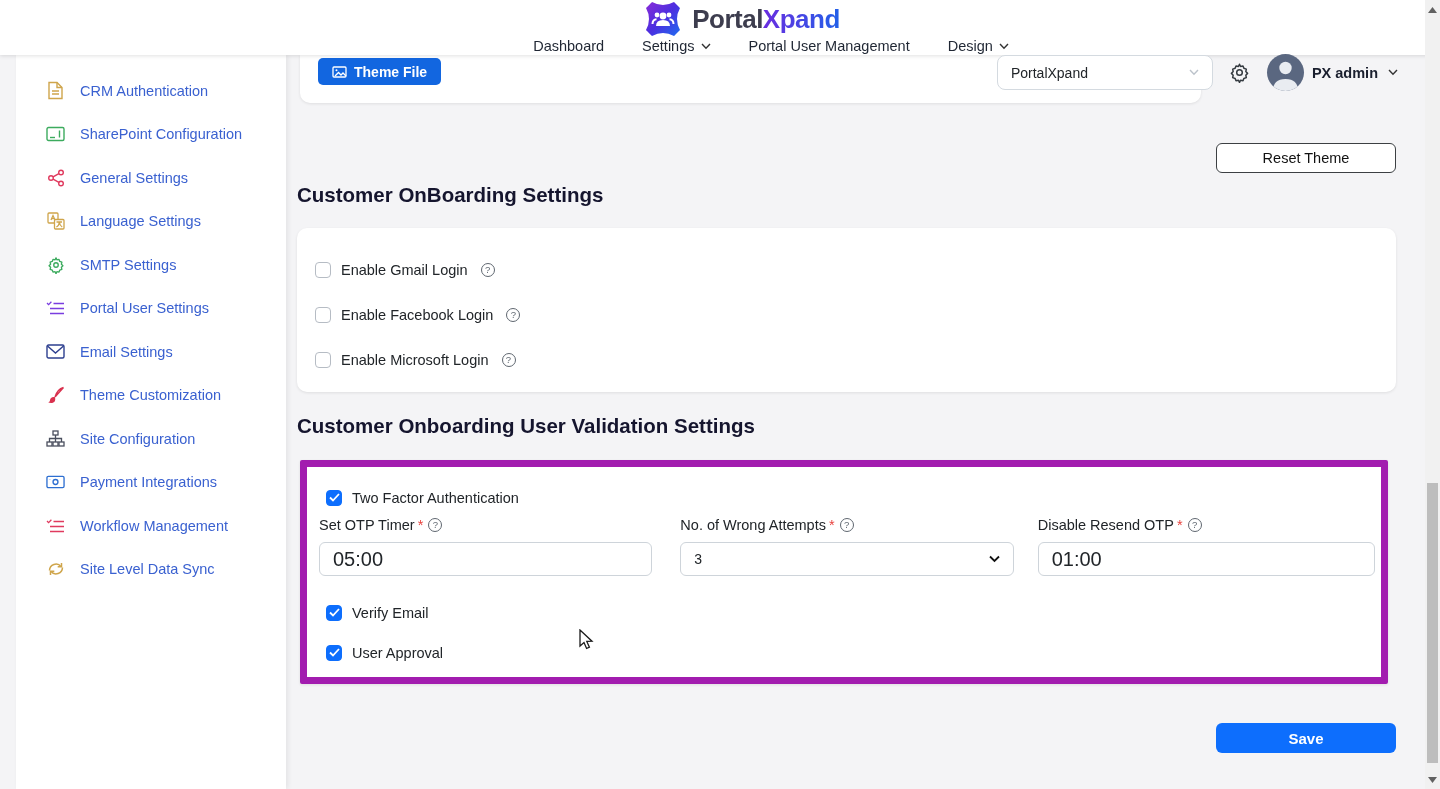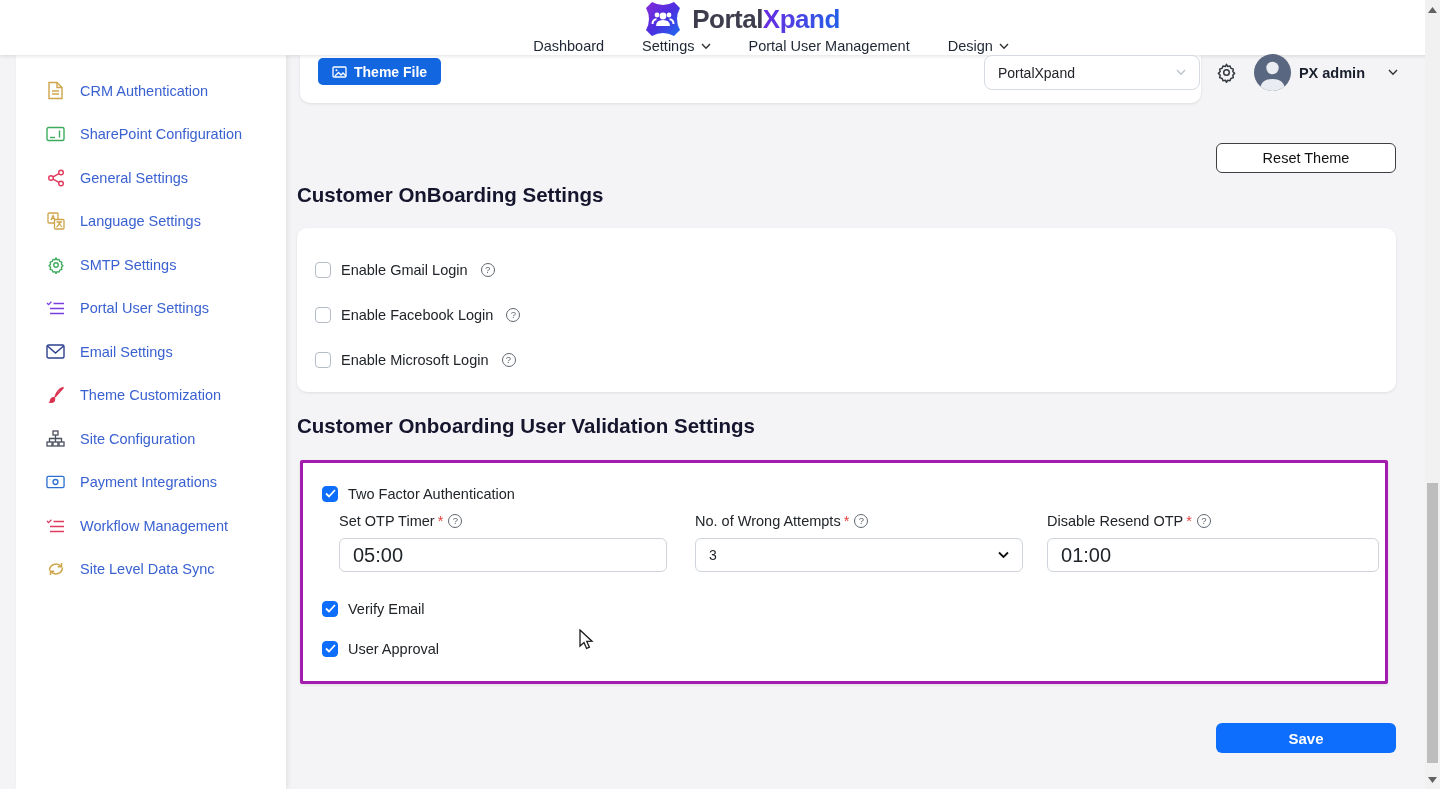--- a/index.html
+++ b/index.html
@@ -32,21 +32,21 @@
     width:216px; height:35px; border:1px solid #d4dae0; border-radius:8px;
     display:flex; align-items:center; padding:0 13px; font-size:14px; color:#212529;
     background:#fff; justify-content:space-between;
   }
   .gear-btn { width:24px; height:24px; display:flex; align-items:center; justify-content:center; cursor:pointer; }
   .avatar {
     width:37px; height:37px; border-radius:50%; background:#5a6780;
     display:flex; align-items:flex-end; justify-content:center; overflow:hidden;
   }
   .user-chip { display:flex; align-items:center; gap:8px; cursor:pointer; }
-  .user-name { font-size:14.5px; font-weight:bold; color:#1a1f2e; display:flex; align-items:center; gap:23px; }
+  .user-name { font-size:14.5px; font-weight:bold; color:#1a1f2e; display:flex; align-items:center; gap:10px; }
 
   
   .sidebar {
     position:absolute; top:55px; left:16px; width:270px; height:734px;
     background:#fff; box-shadow:2px 0 5px rgba(0,0,0,.07); z-index:20; padding-top:14px;
   }
   .side-item { height:43.5px; display:flex; align-items:center; padding-left:30px; gap:15px; cursor:pointer; }
   .side-icon { width:19px; height:19px; flex:0 0 19px; display:flex; align-items:center; justify-content:center; }
   .side-label { font-size:14.5px; color:#3a61d0; }
 
@@ -77,27 +77,27 @@
   .checkbox.checked { background:#0d6efd; border-color:#0d6efd; }
   .cb-label { font-size:14.5px; color:#212529; }
   .help {
     width:14px; height:14px; border-radius:50%; border:1px solid #5f6770;
     font-size:9.5px; color:#5f6770; display:inline-flex; align-items:center; justify-content:center;
     margin-left:3px; cursor:pointer; line-height:1;
   }
 
   .card-validation {
     left:300px; top:460px; width:1088px; height:224px;
-    border:3px solid #a21caf; border-radius:2px; background:#fff;
+    border:7px solid #a21caf; border-radius:2px; background:#fff;
     box-shadow:0 1px 3px rgba(0,0,0,.09); position:absolute;
   }
   .tfa-row { position:absolute; left:19px; top:22px; }
   .fields-row { position:absolute; left:12px; top:50px; right:6px; display:flex; }
   .field-col { display:flex; flex-direction:column; }
-  .field-col.c1 { width:336px; margin-right:28px;margin-left:24px; }
+  .field-col.c1 { width:336px; margin-right:28px; }
   .field-col.c2 { width:336px; margin-right:24px; }
   .field-col.c3 { width:340px; }
   .field-label { font-size:14.5px; color:#212529; margin-bottom:9px; display:flex; align-items:center; gap:2px; }
   .req { color:#e8413d; margin-left:1px; }
   .text-input {
     height:34px; border:1px solid #ced4da; border-radius:6px; padding:16px 13px;
     font-size:20px; color:#212529; width:100%; background:#fff;
     font-family:"Liberation Sans", sans-serif;
   }
   .select-box {

